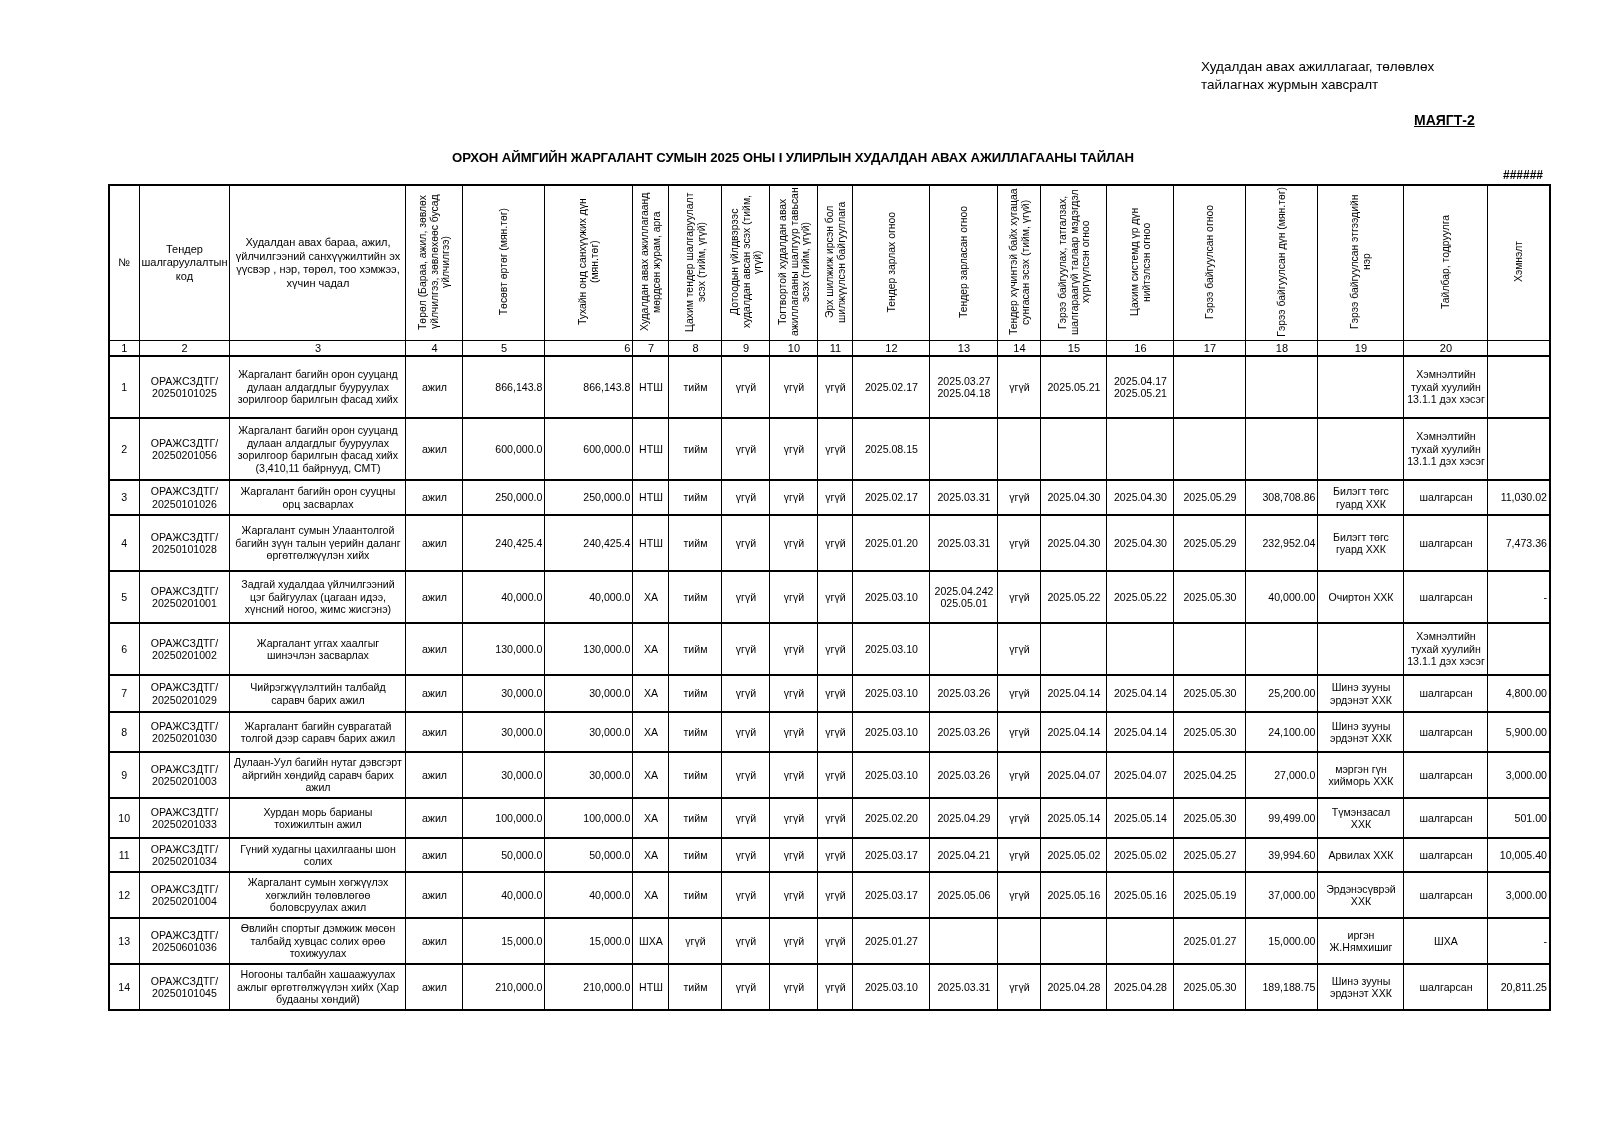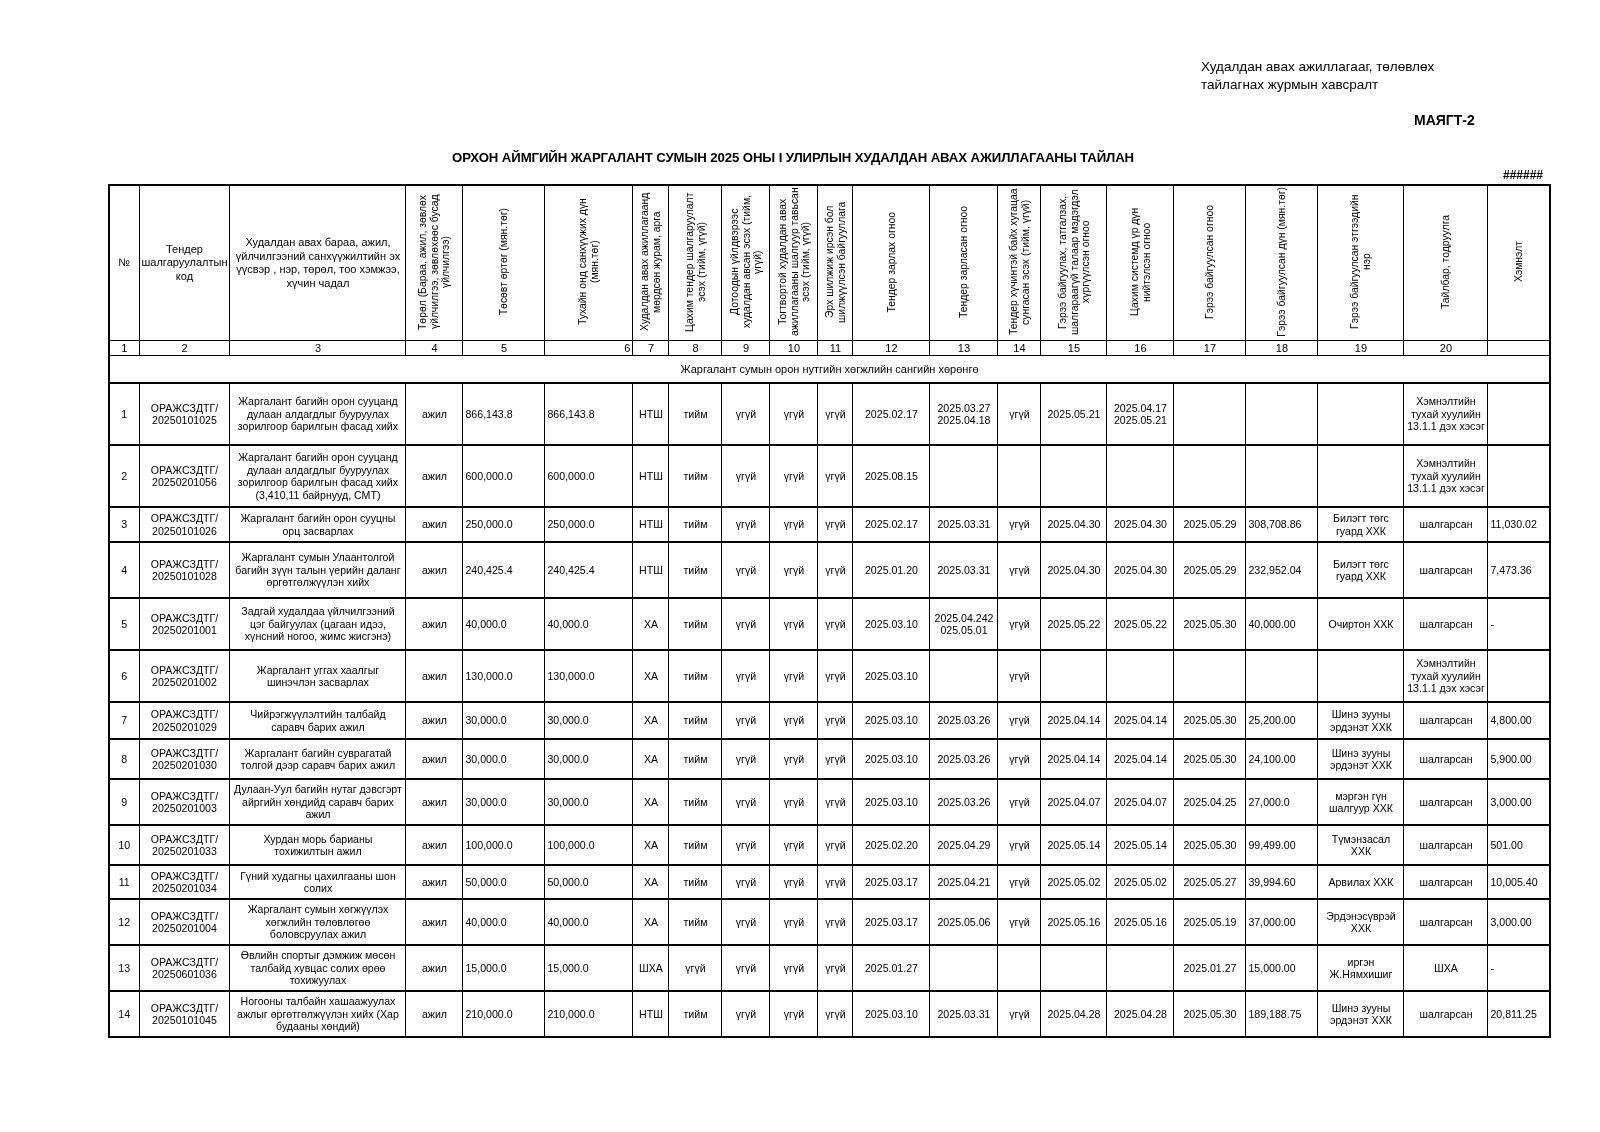--- a/index.html
+++ b/index.html
@@ -1,35 +1,35 @@
 <!DOCTYPE html>
 <html><head>
 <meta charset="utf-8">
 <style>
   html, body { margin: 0; padding: 0; background: #ffffff; }
   body { width: 1600px; height: 1132px; position: relative; overflow: hidden;
          font-family: "Liberation Sans", "DejaVu Sans", sans-serif; color: #000; }
   .annex { position: absolute; left: 1169px; top: 58px; font-size: 13.5px; line-height: 18px; margin-left: 32px; }
-  .form-code { position: absolute; left: 1414px; top: 112px; font-size: 14px; font-weight: bold; }
+  .form-code { position: absolute; left: 1414px; top: 112px; font-size: 14px; font-weight: bold; text-decoration: underline; }
   .title { position: absolute; left: 452px; top: 150px; font-size: 13.2px; letter-spacing: -0.1px; font-weight: bold; }
   .hashes { position: absolute; left: 1503px; top: 168px; font-size: 12px; font-weight: bold; }
   table.report { position: absolute; left: 108px; top: 184px; border-collapse: collapse;
                  table-layout: fixed; font-size: 10.6px; }
   table.report td, table.report th { border: 1px solid #000; padding: 0 2px; font-weight: normal;
                  overflow: hidden; }
   table.report { border: 2px solid #000; }
   .hdr th { height: 154px; vertical-align: middle; text-align: center; }
   .vert { writing-mode: vertical-rl; transform: rotate(180deg); display: inline-block;
           max-height: 150px; text-align: center; font-size: 10.4px; line-height: 11.5px; }
   .horiz-h { font-size: 11px; line-height: 13.5px; }
   .nums td { height: 14px; text-align: center; font-size: 11px; border-top: 2px solid #000; border-bottom: 2px solid #000; }
   .section td { height: 26px; text-align: center; font-weight: bold; font-size: 11px; }
   tr.row td { text-align: center; vertical-align: middle; line-height: 12.5px; }
   tr.row td.desc { text-align: center; }
-  tr.row td.num { text-align: left; }
+  tr.row td.num { text-align: right; }
   tr.row td.code { text-align: center; border-radius: 10px; }
   tr.row { border-top: 2px solid #000; }
 </style>
 </head>
 <body>
 
 <div class="annex">
   <div>Худалдан авах ажиллагааг, төлөвлөх</div>
   <div>тайлагнах журмын хавсралт</div>
 </div>
@@ -103,23 +103,20 @@
       <td>15</td>
       <td>16</td>
       <td>17</td>
       <td>18</td>
       <td>19</td>
       <td>20</td>
       <td></td>
     </tr>
   </thead>
   <tbody id="tbody">
-    <tr class="section">
-      <td colspan="21">Жаргалант сумын орон нутгийн хөгжлийн сангийн хөрөнгө</td>
-    </tr>
   <tr class="row" style="height: 62px;">
         <td>1</td>
         <td class="code">ОРАЖСЗДТГ/ 20250101025</td>
         <td class="desc">Жаргалант багийн орон сууцанд дулаан алдагдлыг бууруулах зорилгоор барилгын фасад хийх</td>
         <td>ажил</td>
         <td class="num">866,143.8</td>
         <td class="num">866,143.8</td>
         <td>НТШ</td>
         <td>тийм</td>
         <td>үгүй</td>
@@ -309,21 +306,21 @@
         <td>үгүй</td>
         <td>үгүй</td>
         <td>үгүй</td>
         <td>2025.03.10</td>
         <td>2025.03.26</td>
         <td>үгүй</td>
         <td>2025.04.07</td>
         <td>2025.04.07</td>
         <td>2025.04.25</td>
         <td class="num">27,000.0</td>
-        <td>мэргэн гүн шалгуур ХХК</td>
+        <td>мэргэн гүн хийморь ХХК</td>
         <td>шалгарсан</td>
         <td class="num">3,000.00</td>
       </tr>
       <tr class="row" style="height: 40px;">
         <td>10</td>
         <td class="code">ОРАЖСЗДТГ/ 20250201033</td>
         <td class="desc">Хурдан морь барианы тохижилтын ажил</td>
         <td>ажил</td>
         <td class="num">100,000.0</td>
         <td class="num">100,000.0</td>

